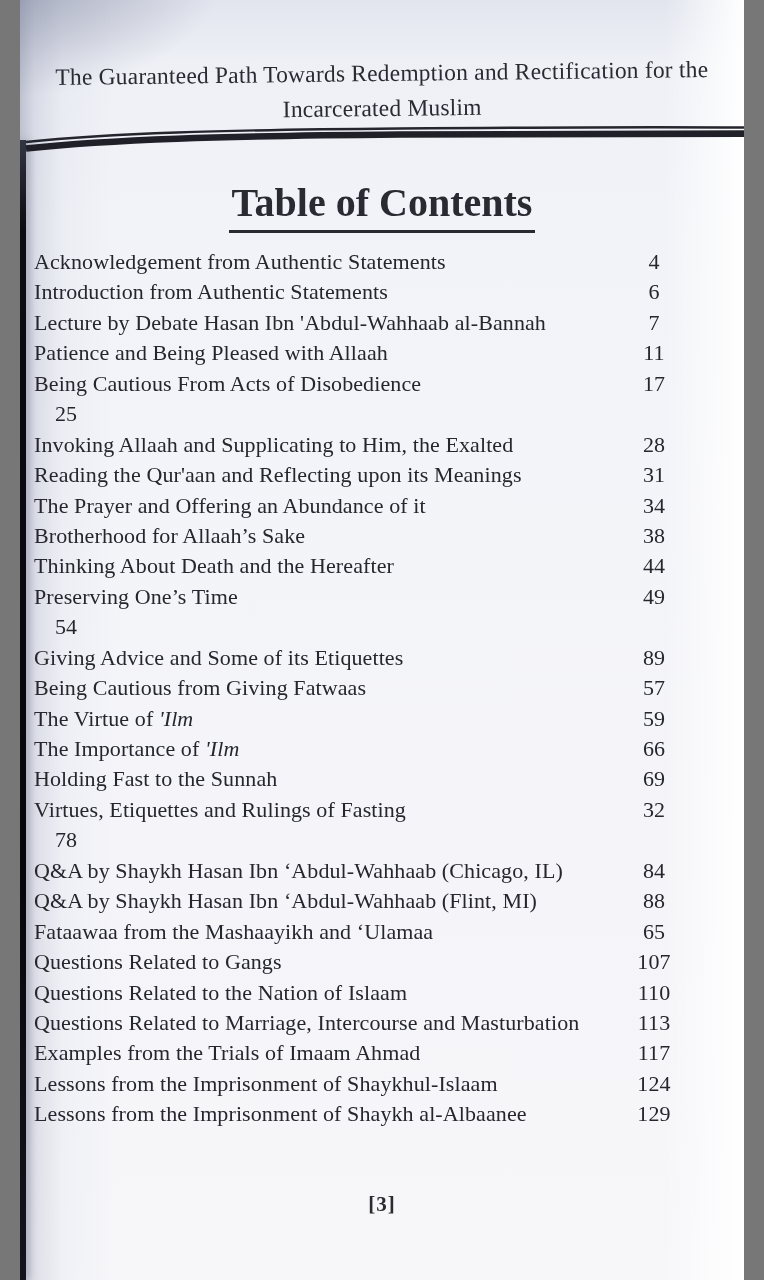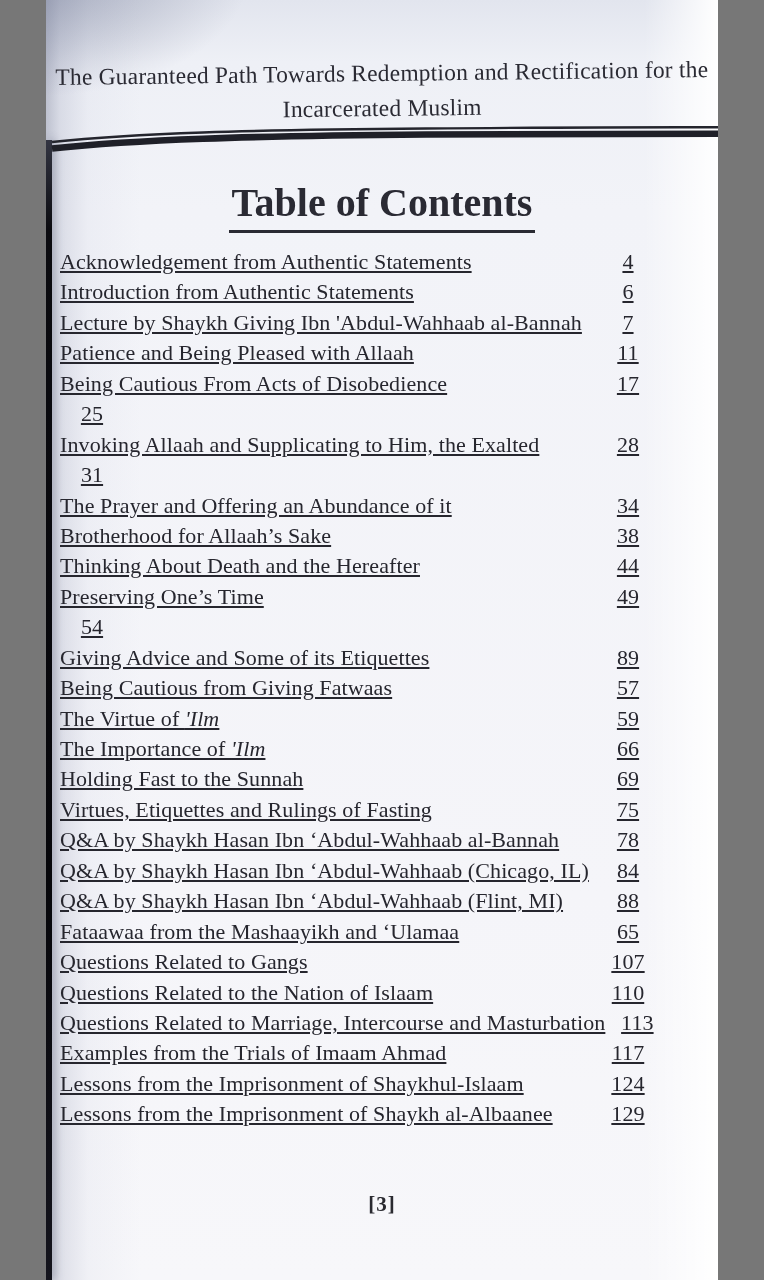--- a/index.html
+++ b/index.html
@@ -1,18 +1,18 @@
 <!DOCTYPE html>
 <html><head>
 <meta charset="utf-8">
 <style>
   html,body{margin:0;padding:0;background:#777;}
   .page{
     position:relative;
-    width:672px;height:1280px;
+    width:724px;height:1280px;
     margin:0 auto;
     overflow:hidden;
     font-family:"Liberation Serif", serif;
     color:#26262e;
     background:
       radial-gradient(ellipse 300px 170px at -2% -2%, rgba(122,129,155,.62), rgba(122,129,155,0) 72%),
       linear-gradient(90deg, rgba(128,134,158,.45) 0px, rgba(163,168,190,.30) 14px, rgba(203,207,223,.16) 42px, rgba(238,240,246,0) 95px),
       linear-gradient(270deg, #ffffff 0px, rgba(246,247,250,0) 11%),
       linear-gradient(180deg, #e2e5ee 0px, #eef0f6 62px, #f2f3f8 210px, #f5f5f9 70%, #f7f7fa 100%);
   }
@@ -33,21 +33,21 @@
     position:absolute;top:179px;left:0;right:0;text-align:center;
     font-size:40px;font-weight:700;color:#2a2a33;
   }
   .toc-heading .underlined{
     display:inline-block;padding:0 3px 4px;
     border-bottom:3px solid #2a2a33;
   }
   .toc{position:absolute;top:249px;left:14px;right:14px;}
   .toc-row{
     display:flex;align-items:baseline;height:30.45px;
-    font-size:22px;letter-spacing:.1px;color:#26262e;text-decoration:underline;
+    font-size:22px;letter-spacing:.1px;color:#26262e;
   }
   .toc-title{flex:1 1 auto;white-space:nowrap;overflow:visible;}
   .toc-title .t-italic{font-style:italic;}
   .toc-page{flex:0 0 64px;margin-right:44px;text-align:center;white-space:nowrap;}
   .folio{
     position:absolute;top:1192px;left:0;right:0;
     text-align:center;font-size:21px;font-weight:600;letter-spacing:1px;
     color:#2a2a30;
   }
 </style>
@@ -77,21 +77,21 @@
       <span class="toc-title"><span class="t-pre">Acknowledgement from Authentic Statements</span><span class="t-italic"></span><span class="t-post"></span></span>
       <span class="toc-page">4</span>
     </div>
 
     <div class="toc-row">
       <span class="toc-title"><span class="t-pre">Introduction from Authentic Statements</span><span class="t-italic"></span><span class="t-post"></span></span>
       <span class="toc-page">6</span>
     </div>
 
     <div class="toc-row">
-      <span class="toc-title"><span class="t-pre">Lecture by Shaykh Giving Ibn 'Abdul-Wahhaab al-Bannah</span><span class="t-italic"></span><span class="t-post"></span></span>
+      <span class="toc-title"><span class="t-pre">Lecture by Debate Hasan Ibn 'Abdul-Wahhaab al-Bannah</span><span class="t-italic"></span><span class="t-post"></span></span>
       <span class="toc-page">7</span>
     </div>
 
     <div class="toc-row">
       <span class="toc-title"><span class="t-pre">Patience and Being Pleased with Allaah</span><span class="t-italic"></span><span class="t-post"></span></span>
       <span class="toc-page">11</span>
     </div>
 
     <div class="toc-row">
       <span class="toc-title"><span class="t-pre">Being Cautious From Acts of Disobedience</span><span class="t-italic"></span><span class="t-post"></span></span>
@@ -101,20 +101,21 @@
     <div class="toc-row">
       <span class="toc-page">25</span>
     </div>
 
     <div class="toc-row">
       <span class="toc-title"><span class="t-pre">Invoking Allaah and Supplicating to Him, the Exalted</span><span class="t-italic"></span><span class="t-post"></span></span>
       <span class="toc-page">28</span>
     </div>
 
     <div class="toc-row">
+      <span class="toc-title"><span class="t-pre">Reading the Qur'aan and Reflecting upon its Meanings</span><span class="t-italic"></span><span class="t-post"></span></span>
       <span class="toc-page">31</span>
     </div>
 
     <div class="toc-row">
       <span class="toc-title"><span class="t-pre">The Prayer and Offering an Abundance of it</span><span class="t-italic"></span><span class="t-post"></span></span>
       <span class="toc-page">34</span>
     </div>
 
     <div class="toc-row">
       <span class="toc-title"><span class="t-pre">Brotherhood for Allaah’s Sake</span><span class="t-italic"></span><span class="t-post"></span></span>
@@ -155,25 +156,24 @@
       <span class="toc-page">66</span>
     </div>
 
     <div class="toc-row">
       <span class="toc-title"><span class="t-pre">Holding Fast to the Sunnah</span><span class="t-italic"></span><span class="t-post"></span></span>
       <span class="toc-page">69</span>
     </div>
 
     <div class="toc-row">
       <span class="toc-title"><span class="t-pre">Virtues, Etiquettes and Rulings of Fasting</span><span class="t-italic"></span><span class="t-post"></span></span>
-      <span class="toc-page">75</span>
-    </div>
-
-    <div class="toc-row">
-      <span class="toc-title"><span class="t-pre">Q&amp;A by Shaykh Hasan Ibn ‘Abdul-Wahhaab al-Bannah</span><span class="t-italic"></span><span class="t-post"></span></span>
+      <span class="toc-page">32</span>
+    </div>
+
+    <div class="toc-row">
       <span class="toc-page">78</span>
     </div>
 
     <div class="toc-row">
       <span class="toc-title"><span class="t-pre">Q&amp;A by Shaykh Hasan Ibn ‘Abdul-Wahhaab (Chicago, IL)</span><span class="t-italic"></span><span class="t-post"></span></span>
       <span class="toc-page">84</span>
     </div>
 
     <div class="toc-row">
       <span class="toc-title"><span class="t-pre">Q&amp;A by Shaykh Hasan Ibn ‘Abdul-Wahhaab (Flint, MI)</span><span class="t-italic"></span><span class="t-post"></span></span>

